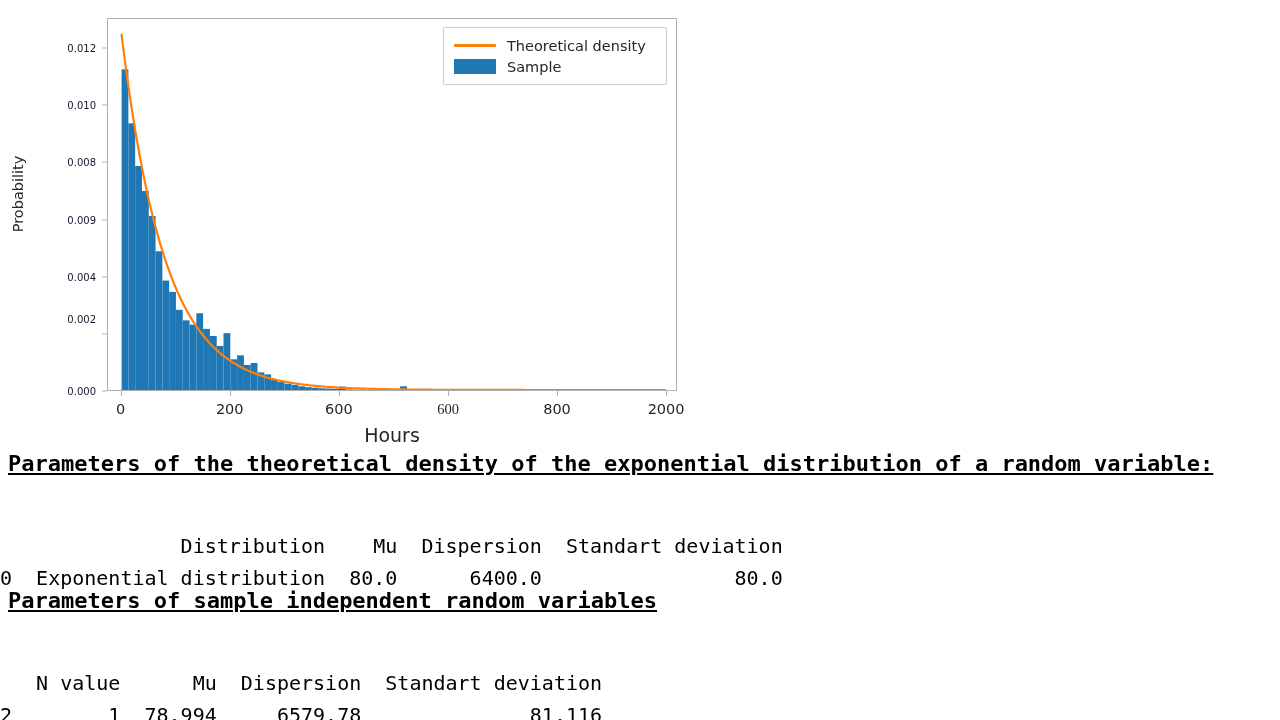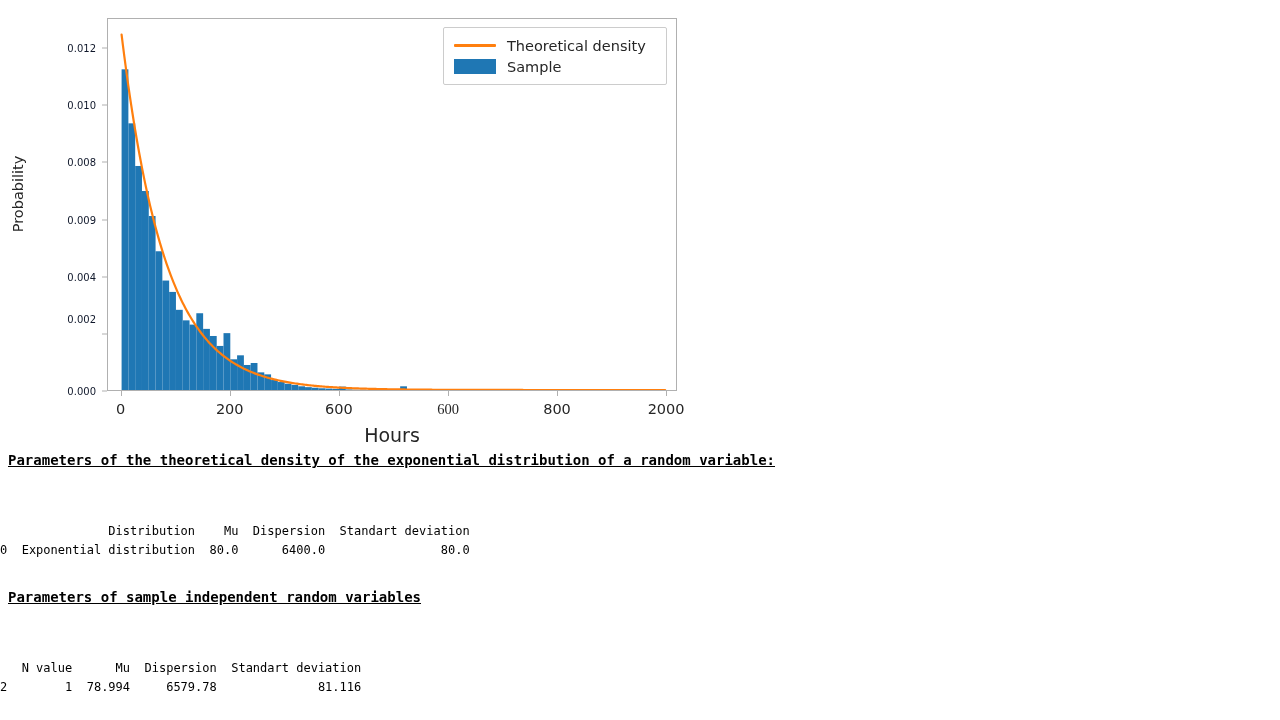--- a/index.html
+++ b/index.html
@@ -156,28 +156,28 @@
   
   #text-output {
     position: absolute;
     left: 0;
     top: 440px;
     width: 1280px;
     font-family: "DejaVu Sans Mono", monospace;
     color: #000000;
   }
   .section-heading {
-    font-size: 14px;
+    font-size: 22px;
     font-weight: bold;
     text-decoration: underline;
     white-space: pre;
     line-height: 1.0;
   }
   .df-block {
-    font-size: 12px;
+    font-size: 20px;
     white-space: pre;
     line-height: 1.62;
   }
   #heading-1 { position: absolute; left: 8px; top: 13px; }
   #df-1      { position: absolute; left: 0px;  top: 70px; }
   #heading-2 { position: absolute; left: 8px; top: 150px; }
   #df-2      { position: absolute; left: 0px;  top: 207px; }
 </style>
 </head>
 <body>

